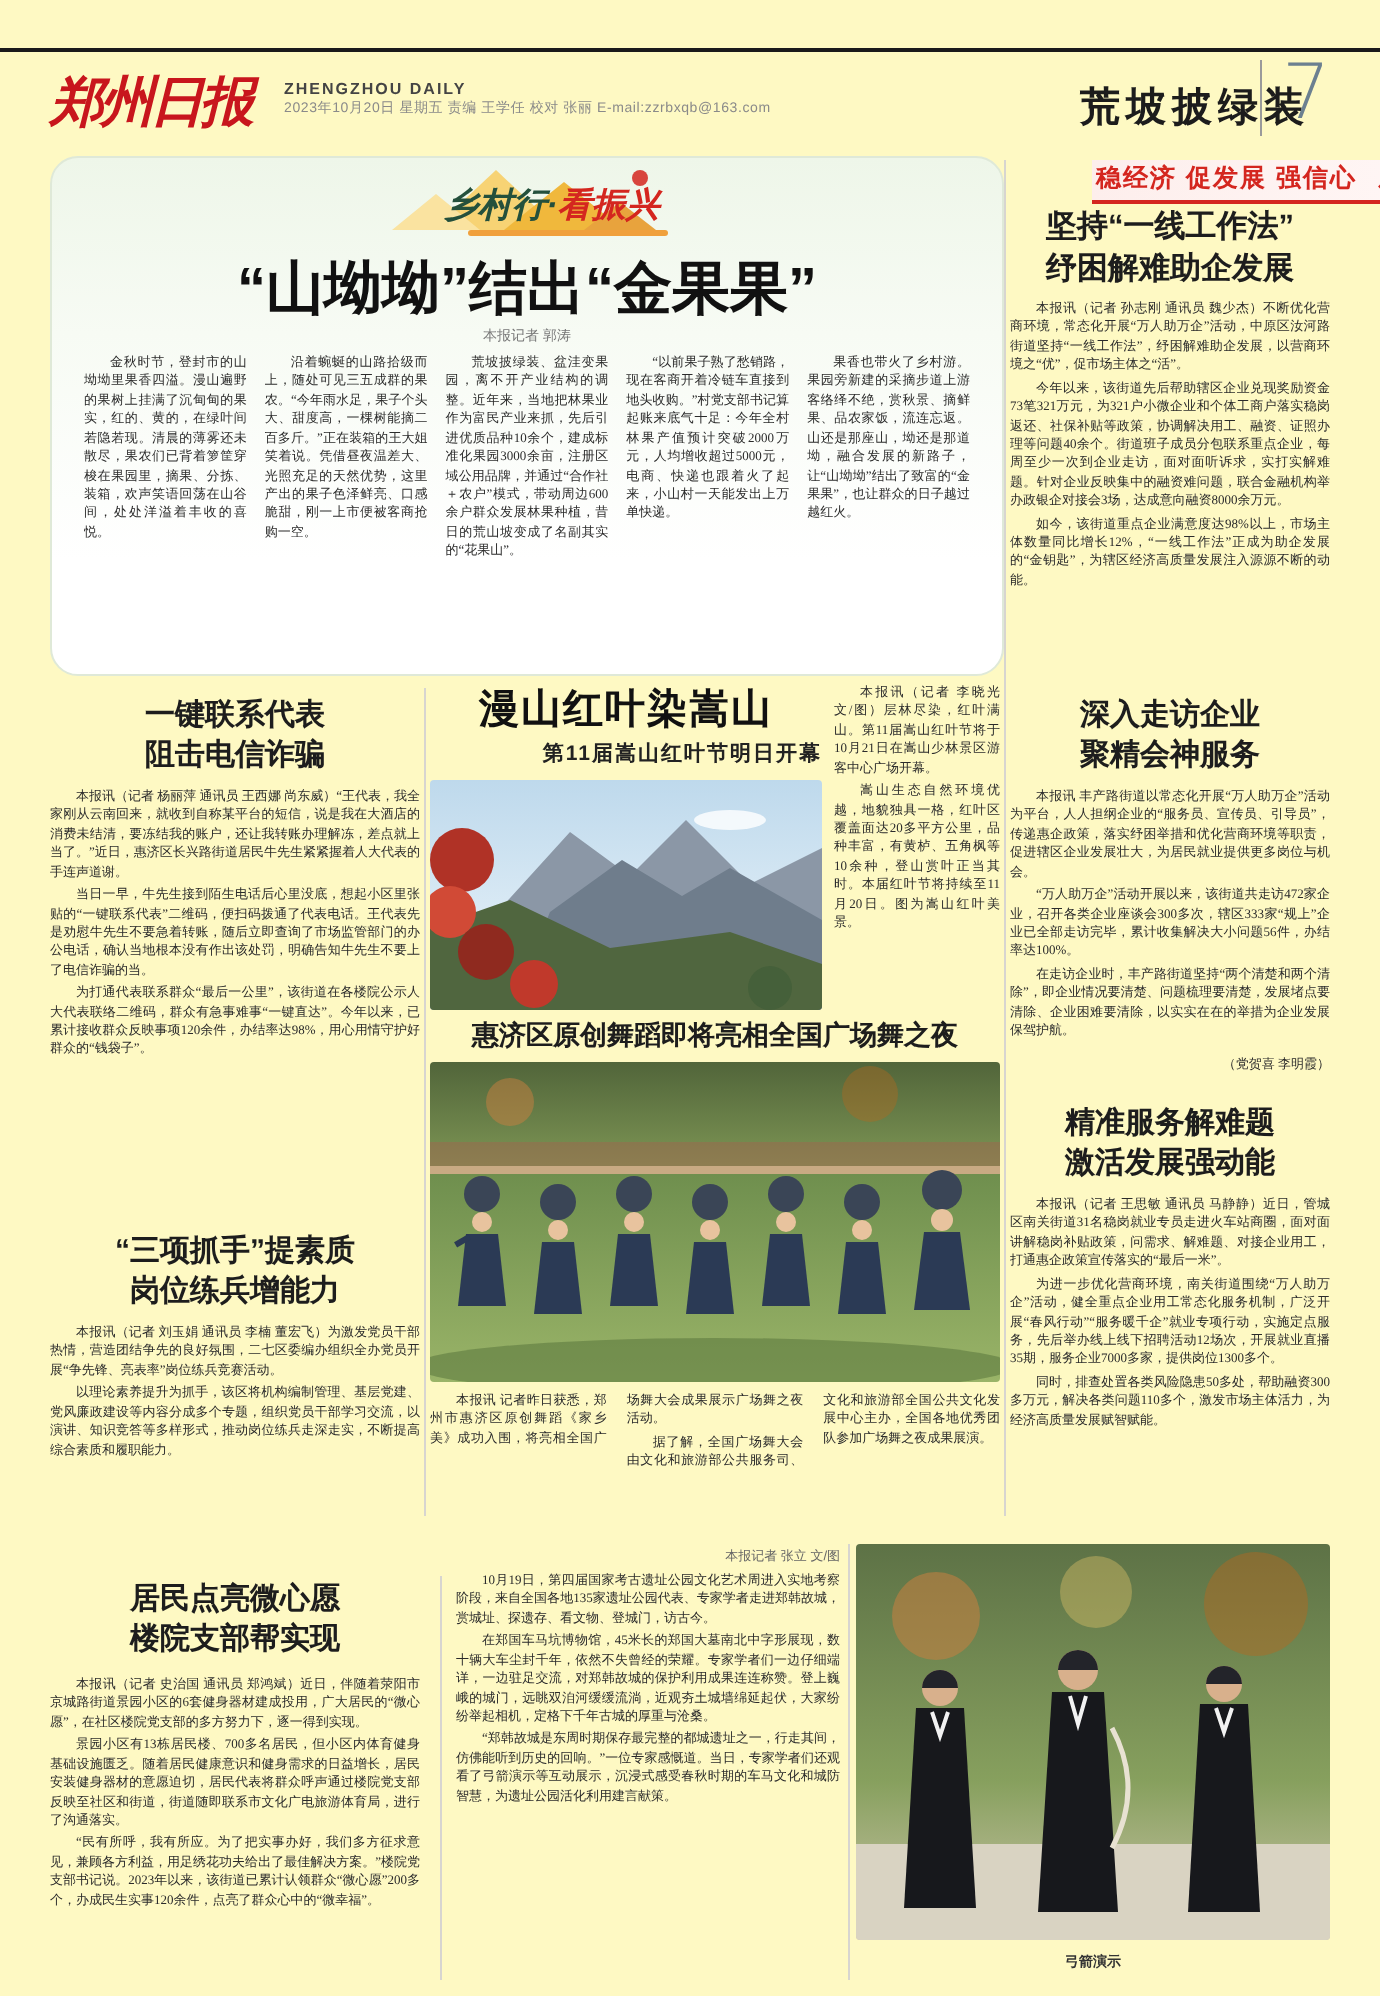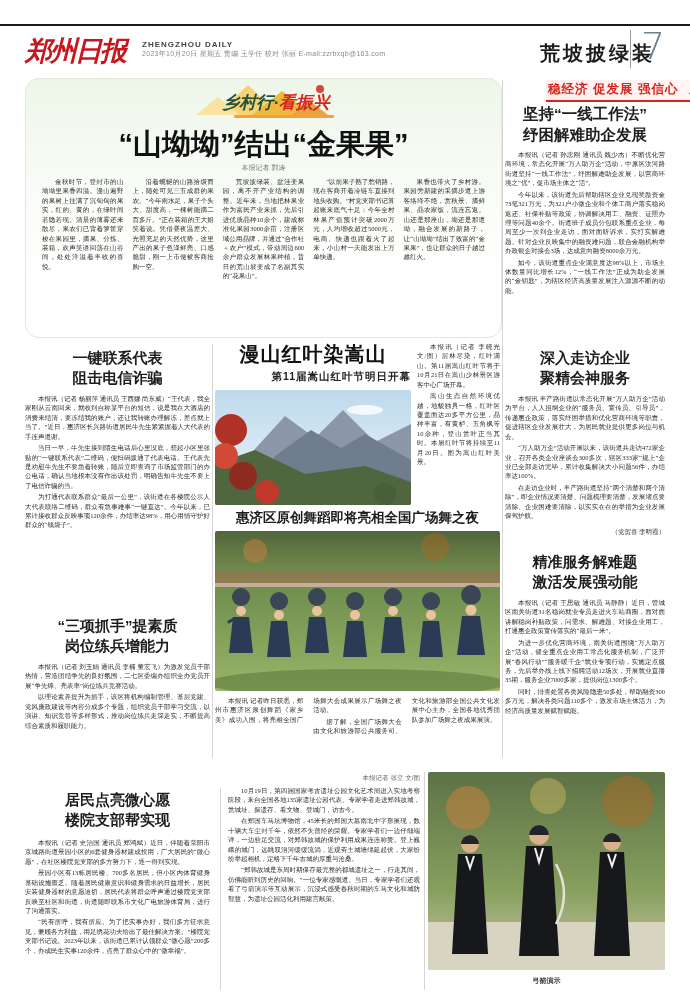--- a/index.html
+++ b/index.html
@@ -1,16 +1,16 @@
 <!DOCTYPE html>
 <html><head>
 <meta charset="utf-8">
 <style>
   html,body{margin:0;padding:0;background:#e9e9e6;}
-  .page{position:relative;width:690px;height:998px;margin:0 auto;background:#ffffff;
+  .page{position:relative;width:690px;height:998px;margin:0 auto;background:#fef9c3;
         font-family:"Liberation Sans","DejaVu Sans",sans-serif;color:#222;overflow:hidden;}
   .abs{position:absolute;}
   .rule-h{position:absolute;background:#1a1a1a;}
   .rule-v{position:absolute;background:#d7d5d0;width:1px;}
   
   .logo{font-size:27px;font-weight:900;font-style:italic;color:#c8161d;letter-spacing:-2px;
         font-family:"DejaVu Serif","Liberation Serif",serif;}
   .logo-en{font-size:8px;font-weight:700;color:#444;letter-spacing:1px;}
   .dateline{font-size:7px;color:#8a8a8a;letter-spacing:.3px;}
   .section{font-size:20px;font-weight:800;color:#1c1c1c;letter-spacing:3px;}

